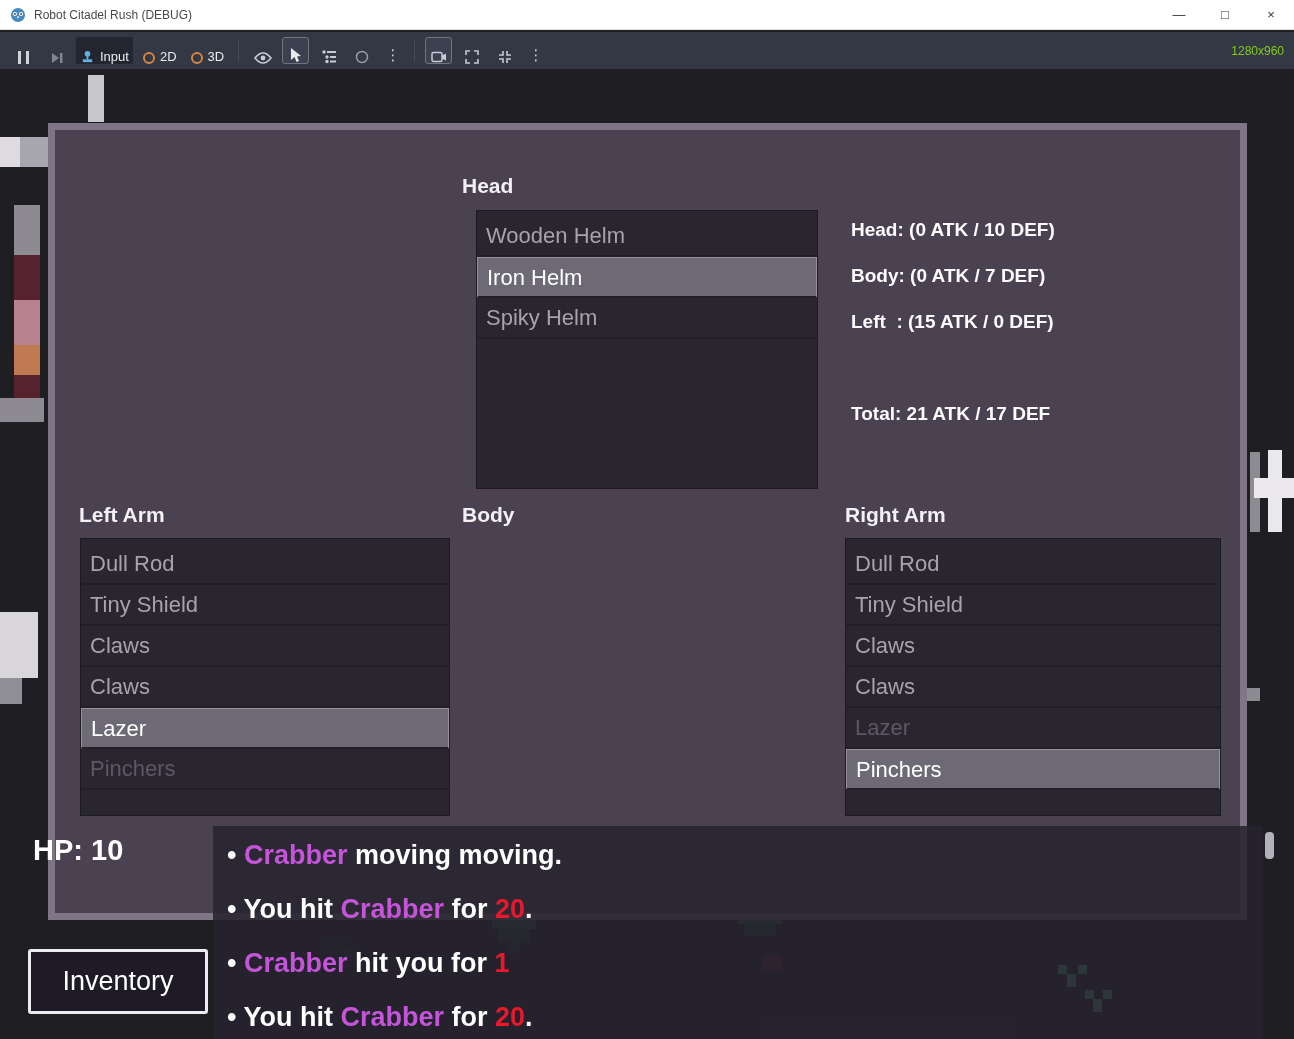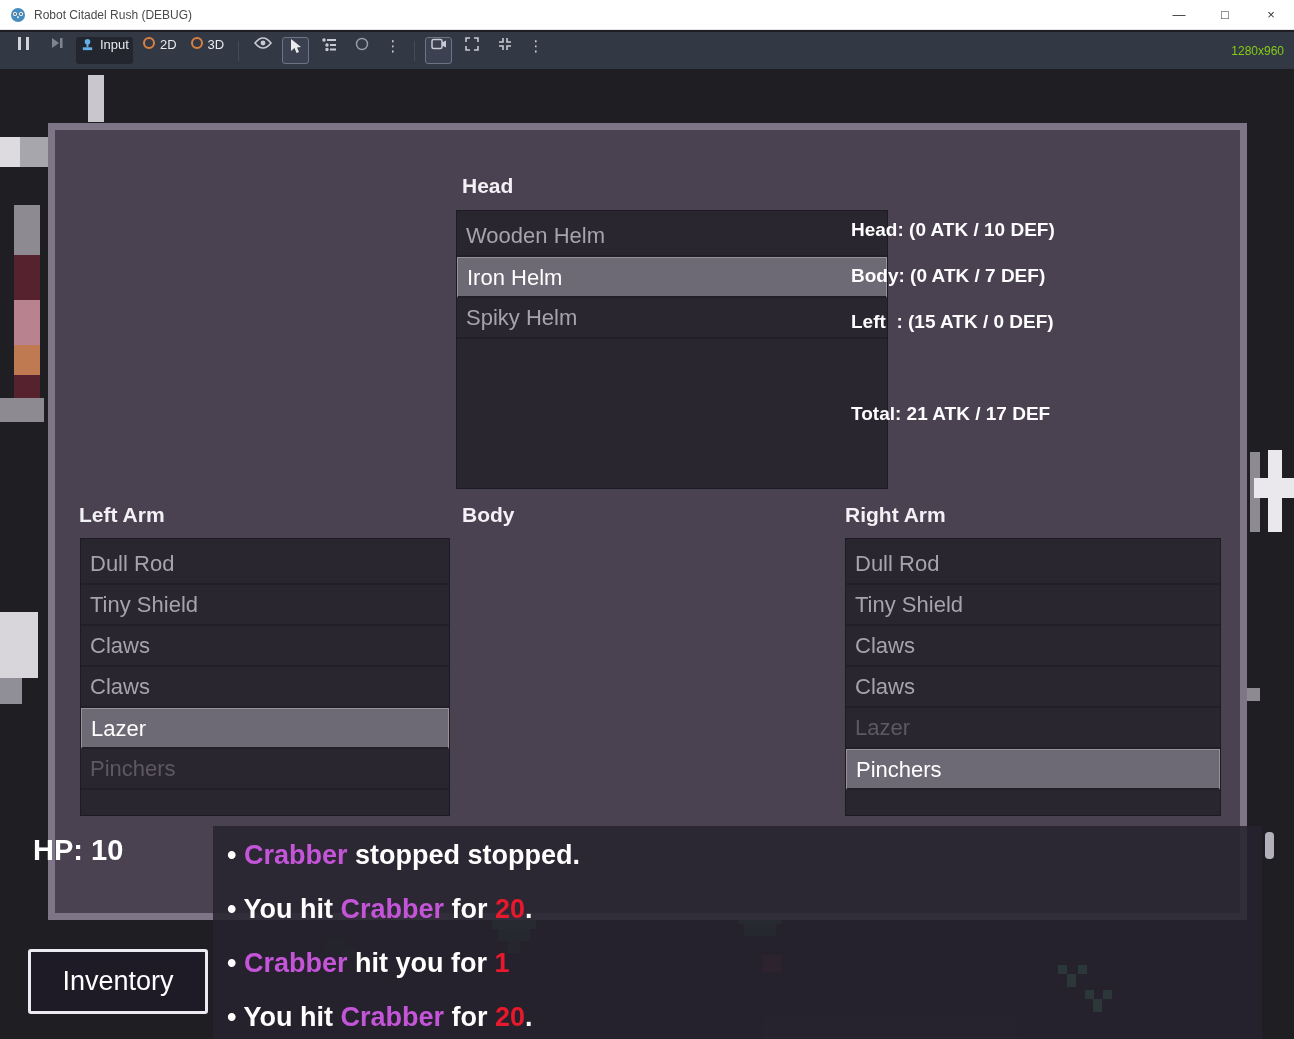--- a/index.html
+++ b/index.html
@@ -8,21 +8,21 @@
 
   
   .titlebar{position:absolute;left:0;top:0;width:100%;height:30px;background:#ffffff;border-bottom:1px solid #e4e4e4;display:flex;align-items:center;z-index:50}
   .app-icon{margin-left:10px;display:flex}
   .window-title{margin-left:8px;font-size:12px;color:#4a4a4a}
   .win-controls{margin-left:auto;display:flex;height:100%}
   .win-btn{width:46px;height:100%;display:flex;align-items:center;justify-content:center;font-size:13px;color:#333;cursor:default}
 
   
   .toolbar{position:absolute;left:0;top:32px;width:100%;height:37px;background:#333845;display:flex;align-items:center;padding:0 10px;gap:6px;z-index:50}
-  .tb-btn{display:flex;align-items:flex-start;justify-content:center;height:27px;min-width:27px;border-radius:3px;color:#c7cbd3;padding:0 4px}
+  .tb-btn{display:flex;align-items:flex-end;justify-content:center;height:27px;min-width:27px;border-radius:3px;color:#c7cbd3;padding:0 4px}
   .tb-pressed{background:#23262e}
   .tb-boxed{border:1px solid #6d7584;background:#3b4150}
   .tb-label{font-size:13px;color:#e8eaee;margin-left:5px}
   .tb-sep{width:1px;height:20px;background:#454b59;margin:0 4px}
   .tb-dots{font-size:15px;color:#c7cbd3;min-width:16px}
   .tb-res{margin-left:auto;font-size:12px;color:#84cc16}
   .icon-pause{width:11px;height:13px;border-left:3px solid #cfd3da;border-right:3px solid #cfd3da}
   .ring{width:12px;height:12px;border:2px solid #d9823f;border-radius:50%}
 
   
@@ -175,21 +175,21 @@
   <i class="px" style="left:1058px;top:965px;width:9px;height:9px;background:#54c284"></i>
   <i class="px" style="left:1078px;top:965px;width:9px;height:9px;background:#54c284"></i>
   <i class="px" style="left:1067px;top:974px;width:9px;height:13px;background:#54c284"></i>
   <i class="px" style="left:1085px;top:990px;width:9px;height:9px;background:#54c284"></i>
   <i class="px" style="left:1103px;top:990px;width:9px;height:9px;background:#54c284"></i>
   <i class="px" style="left:1093px;top:999px;width:9px;height:13px;background:#54c284"></i>
 
   <div class="panel"></div>
 
   <div class="section-label" style="left:462px;top:174px">Head</div>
-  <div class="itemlist" style="left:456px;top:210px;width:432px;height:279px">
+  <div class="itemlist" style="left:476px;top:210px;width:342px;height:279px">
       <div class="list-item">Wooden Helm</div>
       <div class="list-item selected">Iron Helm</div>
       <div class="list-item">Spiky Helm</div>
     </div>
 
   <div class="stats">
     <div class="stat-line">Head: (0 ATK / 10 DEF)</div>
     <div class="stat-line">Body: (0 ATK / 7 DEF)</div>
     <div class="stat-line">Left  : (15 ATK / 0 DEF)</div>
     <div class="stat-line stat-total">Total: 21 ATK / 17 DEF</div>
@@ -214,21 +214,21 @@
       <div class="list-item">Claws</div>
       <div class="list-item">Claws</div>
       <div class="list-item disabled">Lazer</div>
       <div class="list-item selected">Pinchers</div>
     </div>
 
   <div class="hp">HP: 10</div>
 
   <div class="log-panel">
     <div class="log-lines">
-        <div class="log-line"><span style="color: rgb(255, 255, 255);">• </span><span style="color: rgb(196, 85, 216);">Crabber</span><span style="color: rgb(255, 255, 255);"> stopped stopped.</span></div>
+        <div class="log-line"><span style="color: rgb(255, 255, 255);">• </span><span style="color: rgb(196, 85, 216);">Crabber</span><span style="color: rgb(255, 255, 255);"> moving moving.</span></div>
         <div class="log-line"><span style="color: rgb(255, 255, 255);">• You hit </span><span style="color: rgb(196, 85, 216);">Crabber</span><span style="color: rgb(255, 255, 255);"> for </span><span style="color: rgb(232, 25, 44);">20</span><span style="color: rgb(255, 255, 255);">.</span></div>
         <div class="log-line"><span style="color: rgb(255, 255, 255);">• </span><span style="color: rgb(196, 85, 216);">Crabber</span><span style="color: rgb(255, 255, 255);"> hit you for </span><span style="color: rgb(232, 25, 44);">1</span></div>
         <div class="log-line"><span style="color: rgb(255, 255, 255);">• You hit </span><span style="color: rgb(196, 85, 216);">Crabber</span><span style="color: rgb(255, 255, 255);"> for </span><span style="color: rgb(232, 25, 44);">20</span><span style="color: rgb(255, 255, 255);">.</span></div>
       </div>
   </div>
   <div class="log-thumb"></div>
 
   <div class="inv-btn">Inventory</div>
 
 </div>

